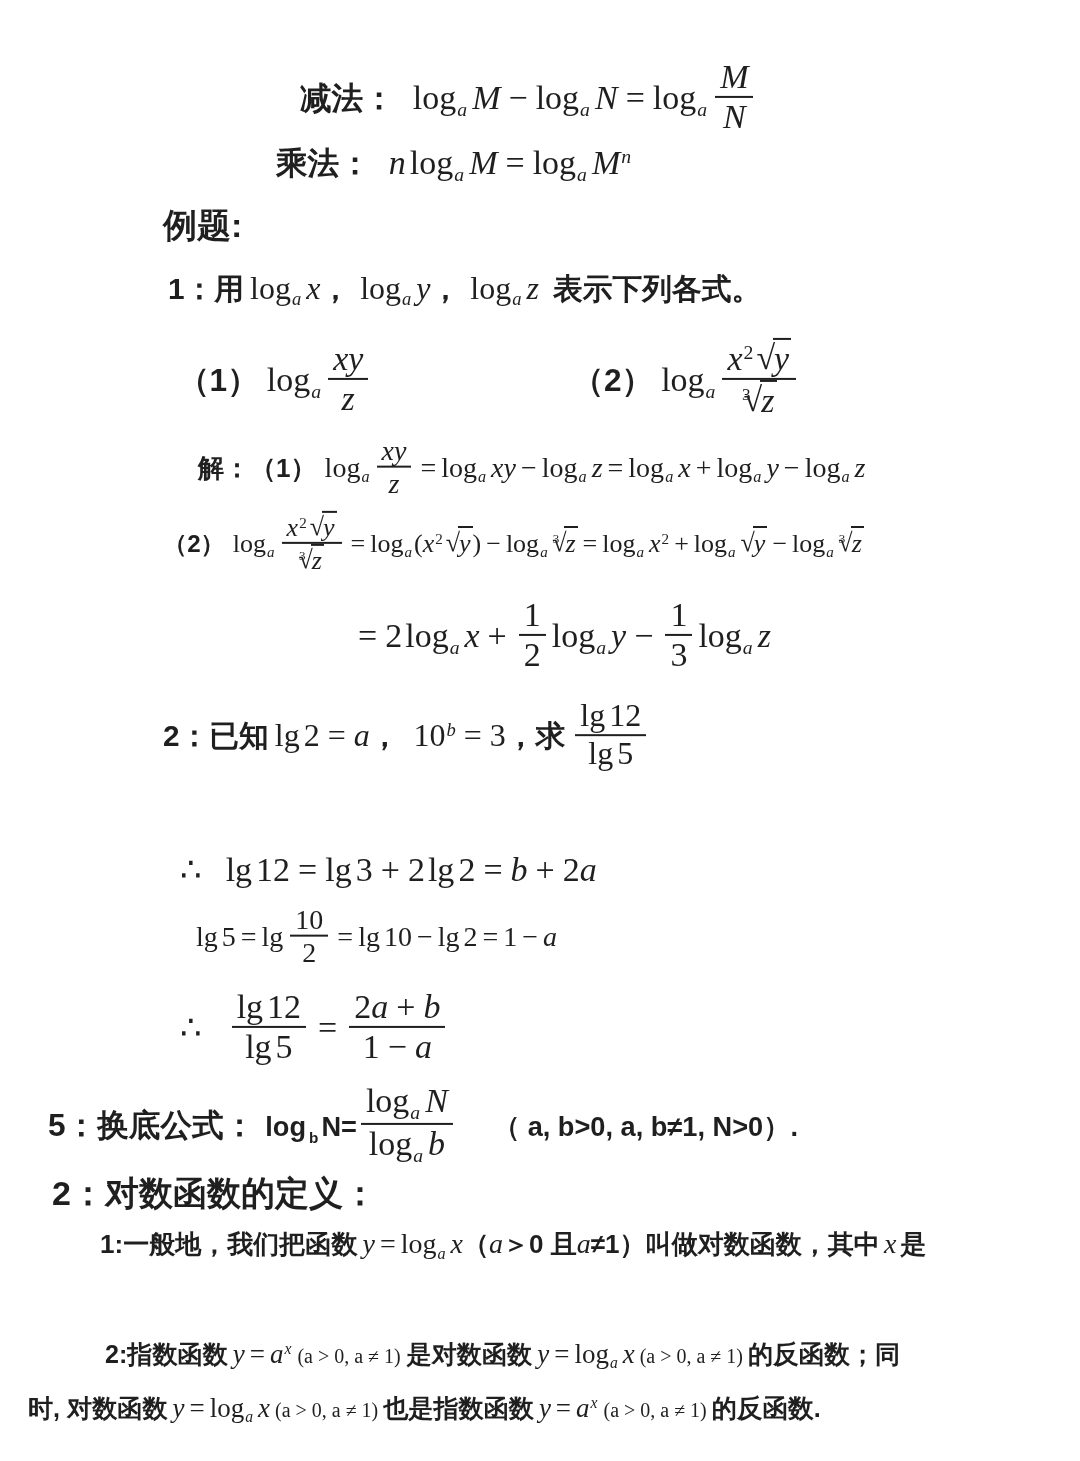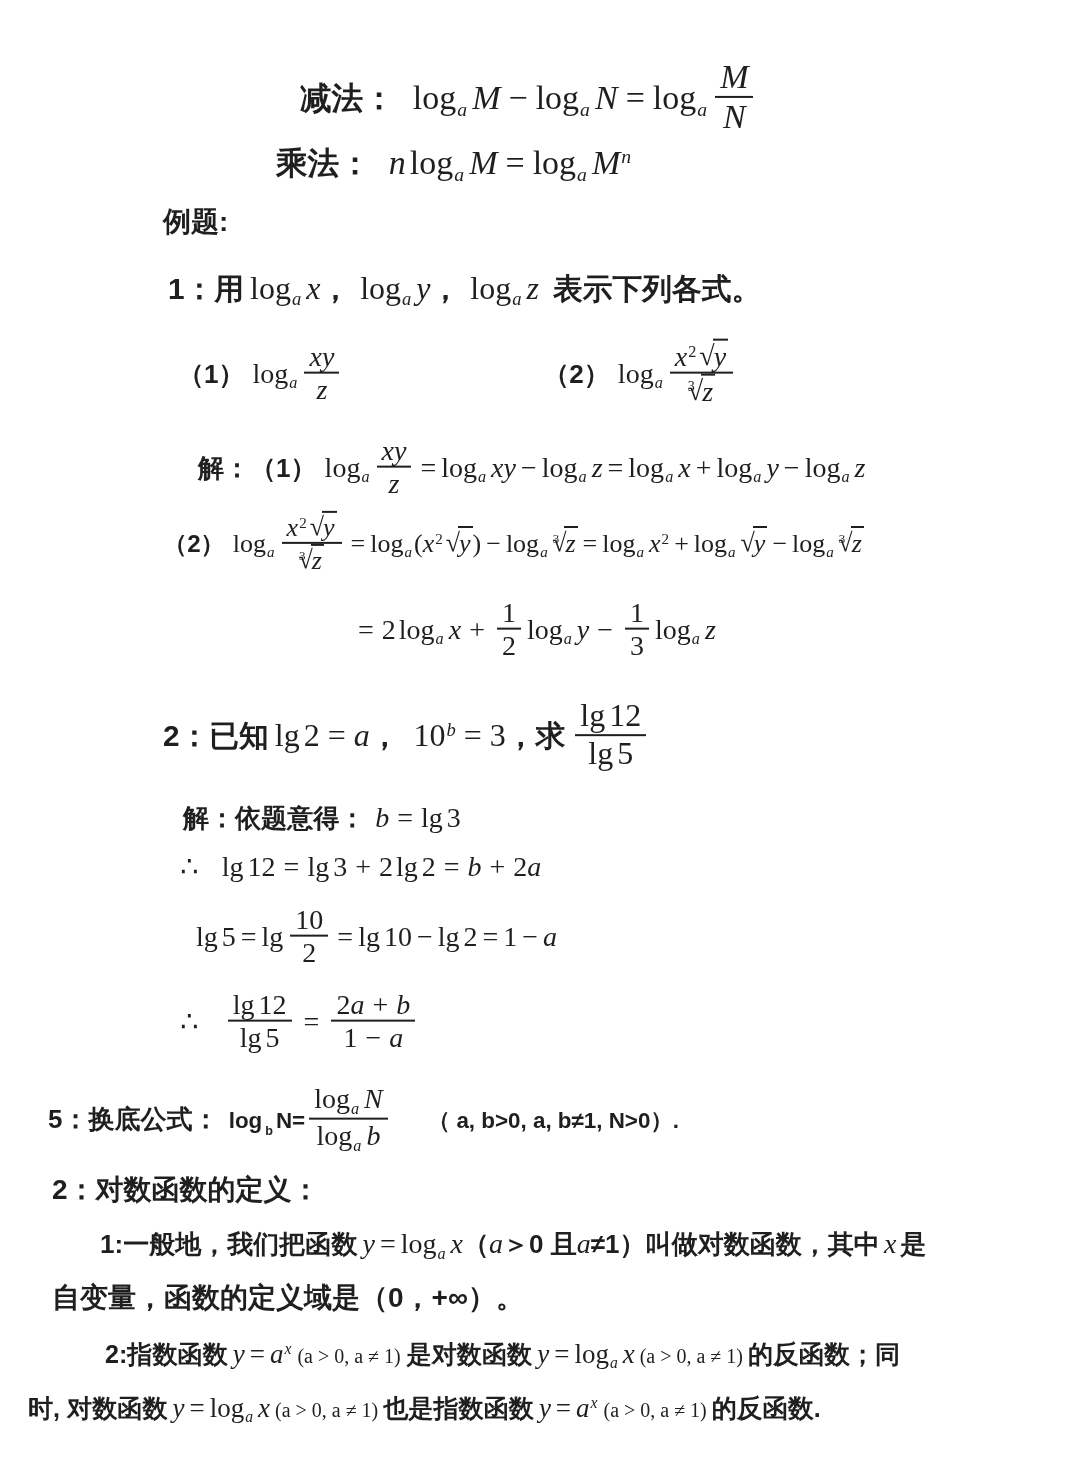--- a/index.html
+++ b/index.html
@@ -3,21 +3,21 @@
 <meta charset="utf-8">
 <style>
   html,body{margin:0;padding:0;background:#ffffff;}
   .page{
     position:relative; width:1080px; height:1461px; background:#ffffff;
     color:#1f1f1f; overflow:hidden;
     font-family:"Liberation Serif","DejaVu Serif","DejaVu Sans",serif;
     padding-left:16px;
   }
   .line{ position:absolute; white-space:nowrap; font-size:30px; line-height:1.25; }
-  .sz34{font-size:34px;} .sz32{font-size:32px;} .sz30{font-size:28px;}
+  .sz34{font-size:34px;} .sz32{font-size:32px;} .sz30{font-size:34px;}
   .sz28{font-size:28px;} .sz27{font-size:27px;} .sz26{font-size:26px;}
 
   
   .rm{ font-style:normal; }
   .it{ font-style:italic; }
   .op{ font-style:normal; margin:0 8px; }
   .sz26 .op,.sz27 .op,.sz28 .op{ margin:0 5px; }
   .cn{ font-family:"Liberation Sans","DejaVu Sans",sans-serif; font-weight:600; font-size:0.93em; }
   .em{ font-family:"Liberation Sans","DejaVu Sans",sans-serif; font-weight:800; font-size:0.95em; }
   .sf{ font-family:"Liberation Sans","DejaVu Sans",sans-serif; font-weight:600; font-size:0.80em; }
@@ -45,23 +45,21 @@
 <div class="page">
   <div class="line sz34" style="top:62px;  left:300px;"><span class="cn">减法：</span><span class="sp" style="width: 18px;"></span><span class="rm">log</span><span class="sub">a</span><span class="sp" style="width: 5px;"></span><span class="it">M</span><span class="op">−</span><span class="rm">log</span><span class="sub">a</span><span class="sp" style="width: 5px;"></span><span class="it">N</span><span class="op">=</span><span class="rm">log</span><span class="sub">a</span><span class="sp" style="width: 4px;"></span><span class="frac"><span class="num"><span class="it">M</span></span><span class="den"><span class="it">N</span></span></span></div>
   <div class="line sz34" style="top:142px; left:276px;"><span class="cn">乘法：</span><span class="sp" style="width: 18px;"></span><span class="it">n</span><span class="sp" style="width: 4px;"></span><span class="rm">log</span><span class="sub">a</span><span class="sp" style="width: 5px;"></span><span class="it">M</span><span class="op">=</span><span class="rm">log</span><span class="sub">a</span><span class="sp" style="width: 5px;"></span><span class="it">M</span><span class="sup">n</span></div>
   <div class="line cnline sz30" style="top:204px; left:163px;">例题:</div>
   <div class="line sz32" style="top:268px; left:168px;"><span class="cn">1：用</span><span class="sp" style="width: 6px;"></span><span class="rm">log</span><span class="sub">a</span><span class="sp" style="width: 5px;"></span><span class="it">x</span><span class="cn">，</span><span class="sp" style="width: 10px;"></span><span class="rm">log</span><span class="sub">a</span><span class="sp" style="width: 5px;"></span><span class="it">y</span><span class="cn">，</span><span class="sp" style="width: 10px;"></span><span class="rm">log</span><span class="sub">a</span><span class="sp" style="width: 5px;"></span><span class="it">z</span><span class="sp" style="width: 14px;"></span><span class="cn">表示下列各式。</span></div>
   <div class="line sz30" style="top:342px; left:178px;"><span class="cn">（1）</span><span class="sp" style="width: 8px;"></span><span class="rm">log</span><span class="sub">a</span><span class="sp" style="width: 3px;"></span><span class="frac"><span class="num"><span class="it">xy</span></span><span class="den"><span class="it">z</span></span></span><span class="sp" style="width: 200px;"></span><span class="cn">（2）</span><span class="sp" style="width: 8px;"></span><span class="rm">log</span><span class="sub">a</span><span class="sp" style="width: 3px;"></span><span class="frac"><span class="num"><span class="it">x</span><span class="supn">2</span><span class="sp" style="width: 3px;"></span><span class="sqrt"><span class="rSign">√</span><span class="rad"><span class="it">y</span></span></span></span><span class="den"><span class="sqrt"><span class="rIdx">3</span><span class="rSign">√</span><span class="rad"><span class="it">z</span></span></span></span></span></div>
   <div class="line sz28" style="top:438px; left:198px;"><span class="cn">解：（1）</span><span class="sp" style="width: 8px;"></span><span class="rm">log</span><span class="sub">a</span><span class="sp" style="width: 3px;"></span><span class="frac"><span class="num"><span class="it">xy</span></span><span class="den"><span class="it">z</span></span></span><span class="op">=</span><span class="rm">log</span><span class="sub">a</span><span class="sp" style="width: 5px;"></span><span class="it">xy</span><span class="op">−</span><span class="rm">log</span><span class="sub">a</span><span class="sp" style="width: 5px;"></span><span class="it">z</span><span class="op">=</span><span class="rm">log</span><span class="sub">a</span><span class="sp" style="width: 5px;"></span><span class="it">x</span><span class="op">+</span><span class="rm">log</span><span class="sub">a</span><span class="sp" style="width: 5px;"></span><span class="it">y</span><span class="op">−</span><span class="rm">log</span><span class="sub">a</span><span class="sp" style="width: 5px;"></span><span class="it">z</span></div>
   <div class="line sz26" style="top:514px; left:163px;"><span class="cn">（2）</span><span class="sp" style="width: 8px;"></span><span class="rm">log</span><span class="sub">a</span><span class="sp" style="width: 3px;"></span><span class="frac"><span class="num"><span class="it">x</span><span class="supn">2</span><span class="sp" style="width: 3px;"></span><span class="sqrt"><span class="rSign">√</span><span class="rad"><span class="it">y</span></span></span></span><span class="den"><span class="sqrt"><span class="rIdx">3</span><span class="rSign">√</span><span class="rad"><span class="it">z</span></span></span></span></span><span class="op">=</span><span class="rm">log</span><span class="sub">a</span><span class="sp" style="width: 2px;"></span><span class="rm">(</span><span class="it">x</span><span class="supn">2</span><span class="sp" style="width: 3px;"></span><span class="sqrt"><span class="rSign">√</span><span class="rad"><span class="it">y</span></span></span><span class="rm">)</span><span class="op">−</span><span class="rm">log</span><span class="sub">a</span><span class="sp" style="width: 5px;"></span><span class="sqrt"><span class="rIdx">3</span><span class="rSign">√</span><span class="rad"><span class="it">z</span></span></span><span class="op">=</span><span class="rm">log</span><span class="sub">a</span><span class="sp" style="width: 5px;"></span><span class="it">x</span><span class="supn">2</span><span class="op">+</span><span class="rm">log</span><span class="sub">a</span><span class="sp" style="width: 5px;"></span><span class="sqrt"><span class="rSign">√</span><span class="rad"><span class="it">y</span></span></span><span class="op">−</span><span class="rm">log</span><span class="sub">a</span><span class="sp" style="width: 5px;"></span><span class="sqrt"><span class="rIdx">3</span><span class="rSign">√</span><span class="rad"><span class="it">z</span></span></span></div>
   <div class="line sz30" style="top:600px; left:350px;"><span class="op">=</span><span class="rm">2</span><span class="sp" style="width: 3px;"></span><span class="rm">log</span><span class="sub">a</span><span class="sp" style="width: 5px;"></span><span class="it">x</span><span class="op">+</span><span class="frac"><span class="num"><span class="rm">1</span></span><span class="den"><span class="rm">2</span></span></span><span class="sp" style="width: 2px;"></span><span class="rm">log</span><span class="sub">a</span><span class="sp" style="width: 5px;"></span><span class="it">y</span><span class="op">−</span><span class="frac"><span class="num"><span class="rm">1</span></span><span class="den"><span class="rm">3</span></span></span><span class="sp" style="width: 2px;"></span><span class="rm">log</span><span class="sub">a</span><span class="sp" style="width: 5px;"></span><span class="it">z</span></div>
   <div class="line sz32" style="top:702px; left:163px;"><span class="cn">2：已知</span><span class="sp" style="width: 6px;"></span><span class="rm">lg</span><span class="sp" style="width: 4px;"></span><span class="rm">2</span><span class="op">=</span><span class="it">a</span><span class="cn">，</span><span class="sp" style="width: 14px;"></span><span class="rm">10</span><span class="sup">b</span><span class="op">=</span><span class="rm">3</span><span class="cn">，求</span><span class="sp" style="width: 6px;"></span><span class="frac"><span class="num"><span class="rm">lg</span><span class="sp" style="width: 4px;"></span><span class="rm">12</span></span><span class="den"><span class="rm">lg</span><span class="sp" style="width: 4px;"></span><span class="rm">5</span></span></span></div>
-  <div class="line sz30" style="top:800px; left:183px;"><span class="cn">解：依题意得：</span><span class="sp" style="width: 10px;"></span><span class="it">b</span><span class="op">=</span><span class="rm">lg</span><span class="sp" style="width: 4px;"></span><span class="rm">3</span></div>
   <div class="line sz30" style="top:849px; left:180px;"><span class="rm">∴</span><span class="sp" style="width: 24px;"></span><span class="rm">lg</span><span class="sp" style="width: 4px;"></span><span class="rm">12</span><span class="op">=</span><span class="rm">lg</span><span class="sp" style="width: 4px;"></span><span class="rm">3</span><span class="op">+</span><span class="rm">2</span><span class="sp" style="width: 3px;"></span><span class="rm">lg</span><span class="sp" style="width: 4px;"></span><span class="rm">2</span><span class="op">=</span><span class="it">b</span><span class="op">+</span><span class="rm">2</span><span class="it">a</span></div>
   <div class="line sz28" style="top:907px; left:196px;"><span class="rm">lg</span><span class="sp" style="width: 4px;"></span><span class="rm">5</span><span class="op">=</span><span class="rm">lg</span><span class="sp" style="width: 3px;"></span><span class="frac"><span class="num"><span class="rm">10</span></span><span class="den"><span class="rm">2</span></span></span><span class="op">=</span><span class="rm">lg</span><span class="sp" style="width: 4px;"></span><span class="rm">10</span><span class="op">−</span><span class="rm">lg</span><span class="sp" style="width: 4px;"></span><span class="rm">2</span><span class="op">=</span><span class="rm">1</span><span class="op">−</span><span class="it">a</span></div>
   <div class="line sz30" style="top:992px; left:180px;"><span class="rm">∴</span><span class="sp" style="width: 26px;"></span><span class="frac"><span class="num"><span class="rm">lg</span><span class="sp" style="width: 4px;"></span><span class="rm">12</span></span><span class="den"><span class="rm">lg</span><span class="sp" style="width: 4px;"></span><span class="rm">5</span></span></span><span class="op">=</span><span class="frac"><span class="num"><span class="rm">2</span><span class="it">a</span><span class="op">+</span><span class="it">b</span></span><span class="den"><span class="rm">1</span><span class="op">−</span><span class="it">a</span></span></span></div>
   <div class="line sz30" style="top:1086px; left:48px;"><span class="cn">5：换底公式：</span><span class="sp" style="width: 10px;"></span><span class="sf">log</span><span class="sp" style="width: 3px;"></span><span class="sfsub">b</span><span class="sp" style="width: 3px;"></span><span class="sf">N=</span><span class="frac"><span class="num"><span class="rm">log</span><span class="sub">a</span><span class="sp" style="width: 5px;"></span><span class="it">N</span></span><span class="den"><span class="rm">log</span><span class="sub">a</span><span class="sp" style="width: 5px;"></span><span class="it">b</span></span></span><span class="sp" style="width: 36px;"></span><span class="sf">（ a, b&gt;0, a, b≠1, N&gt;0）.</span></div>
   <div class="line cnline sz30" style="top:1172px; left:52px;">2：对数函数的定义：</div>
   <div class="line sz28" style="top:1226px; left:100px;"><span class="cn">1:一般地，我们把函数</span><span class="sp" style="width: 5px;"></span><span class="it">y</span><span class="op">=</span><span class="rm">log</span><span class="sub">a</span><span class="sp" style="width: 5px;"></span><span class="it">x</span><span class="cn">（</span><span class="it">a</span><span class="cn">＞0 且</span><span class="it">a</span><span class="cn">≠1）叫做对数函数，其中</span><span class="sp" style="width: 4px;"></span><span class="it">x</span><span class="sp" style="width: 4px;"></span><span class="cn">是</span></div>
-  <div class="line cnline sz28" style="top:1280px; left:52px;">自变量，函数的定义域是（0，+∞）。</div>
   <div class="line sz27" style="top:1338px; left:105px;"><span class="cn">2:指数函数</span><span class="sp" style="width: 5px;"></span><span class="it">y</span><span class="op">=</span><span class="it">a</span><span class="sup">x</span><span class="sp" style="width: 6px;"></span><span class="pr">(a &gt; 0, a ≠ 1)</span><span class="sp" style="width: 6px;"></span><span class="cn">是对数函数</span><span class="sp" style="width: 5px;"></span><span class="it">y</span><span class="op">=</span><span class="rm">log</span><span class="sub">a</span><span class="sp" style="width: 5px;"></span><span class="it">x</span><span class="sp" style="width: 5px;"></span><span class="pr">(a &gt; 0, a ≠ 1)</span><span class="sp" style="width: 5px;"></span><span class="cn">的</span><span class="em">反函数</span><span class="cn">；同</span></div>
   <div class="line sz27" style="top:1392px; left:28px;"><span class="cn">时, 对数函数</span><span class="sp" style="width: 5px;"></span><span class="it">y</span><span class="op">=</span><span class="rm">log</span><span class="sub">a</span><span class="sp" style="width: 5px;"></span><span class="it">x</span><span class="sp" style="width: 5px;"></span><span class="pr">(a &gt; 0, a ≠ 1)</span><span class="sp" style="width: 5px;"></span><span class="cn">也是指数函数</span><span class="sp" style="width: 5px;"></span><span class="it">y</span><span class="op">=</span><span class="it">a</span><span class="sup">x</span><span class="sp" style="width: 6px;"></span><span class="pr">(a &gt; 0, a ≠ 1)</span><span class="sp" style="width: 5px;"></span><span class="cn">的</span><span class="em">反函数</span><span class="cn">.</span></div>
 </div>
 
 </body></html>

